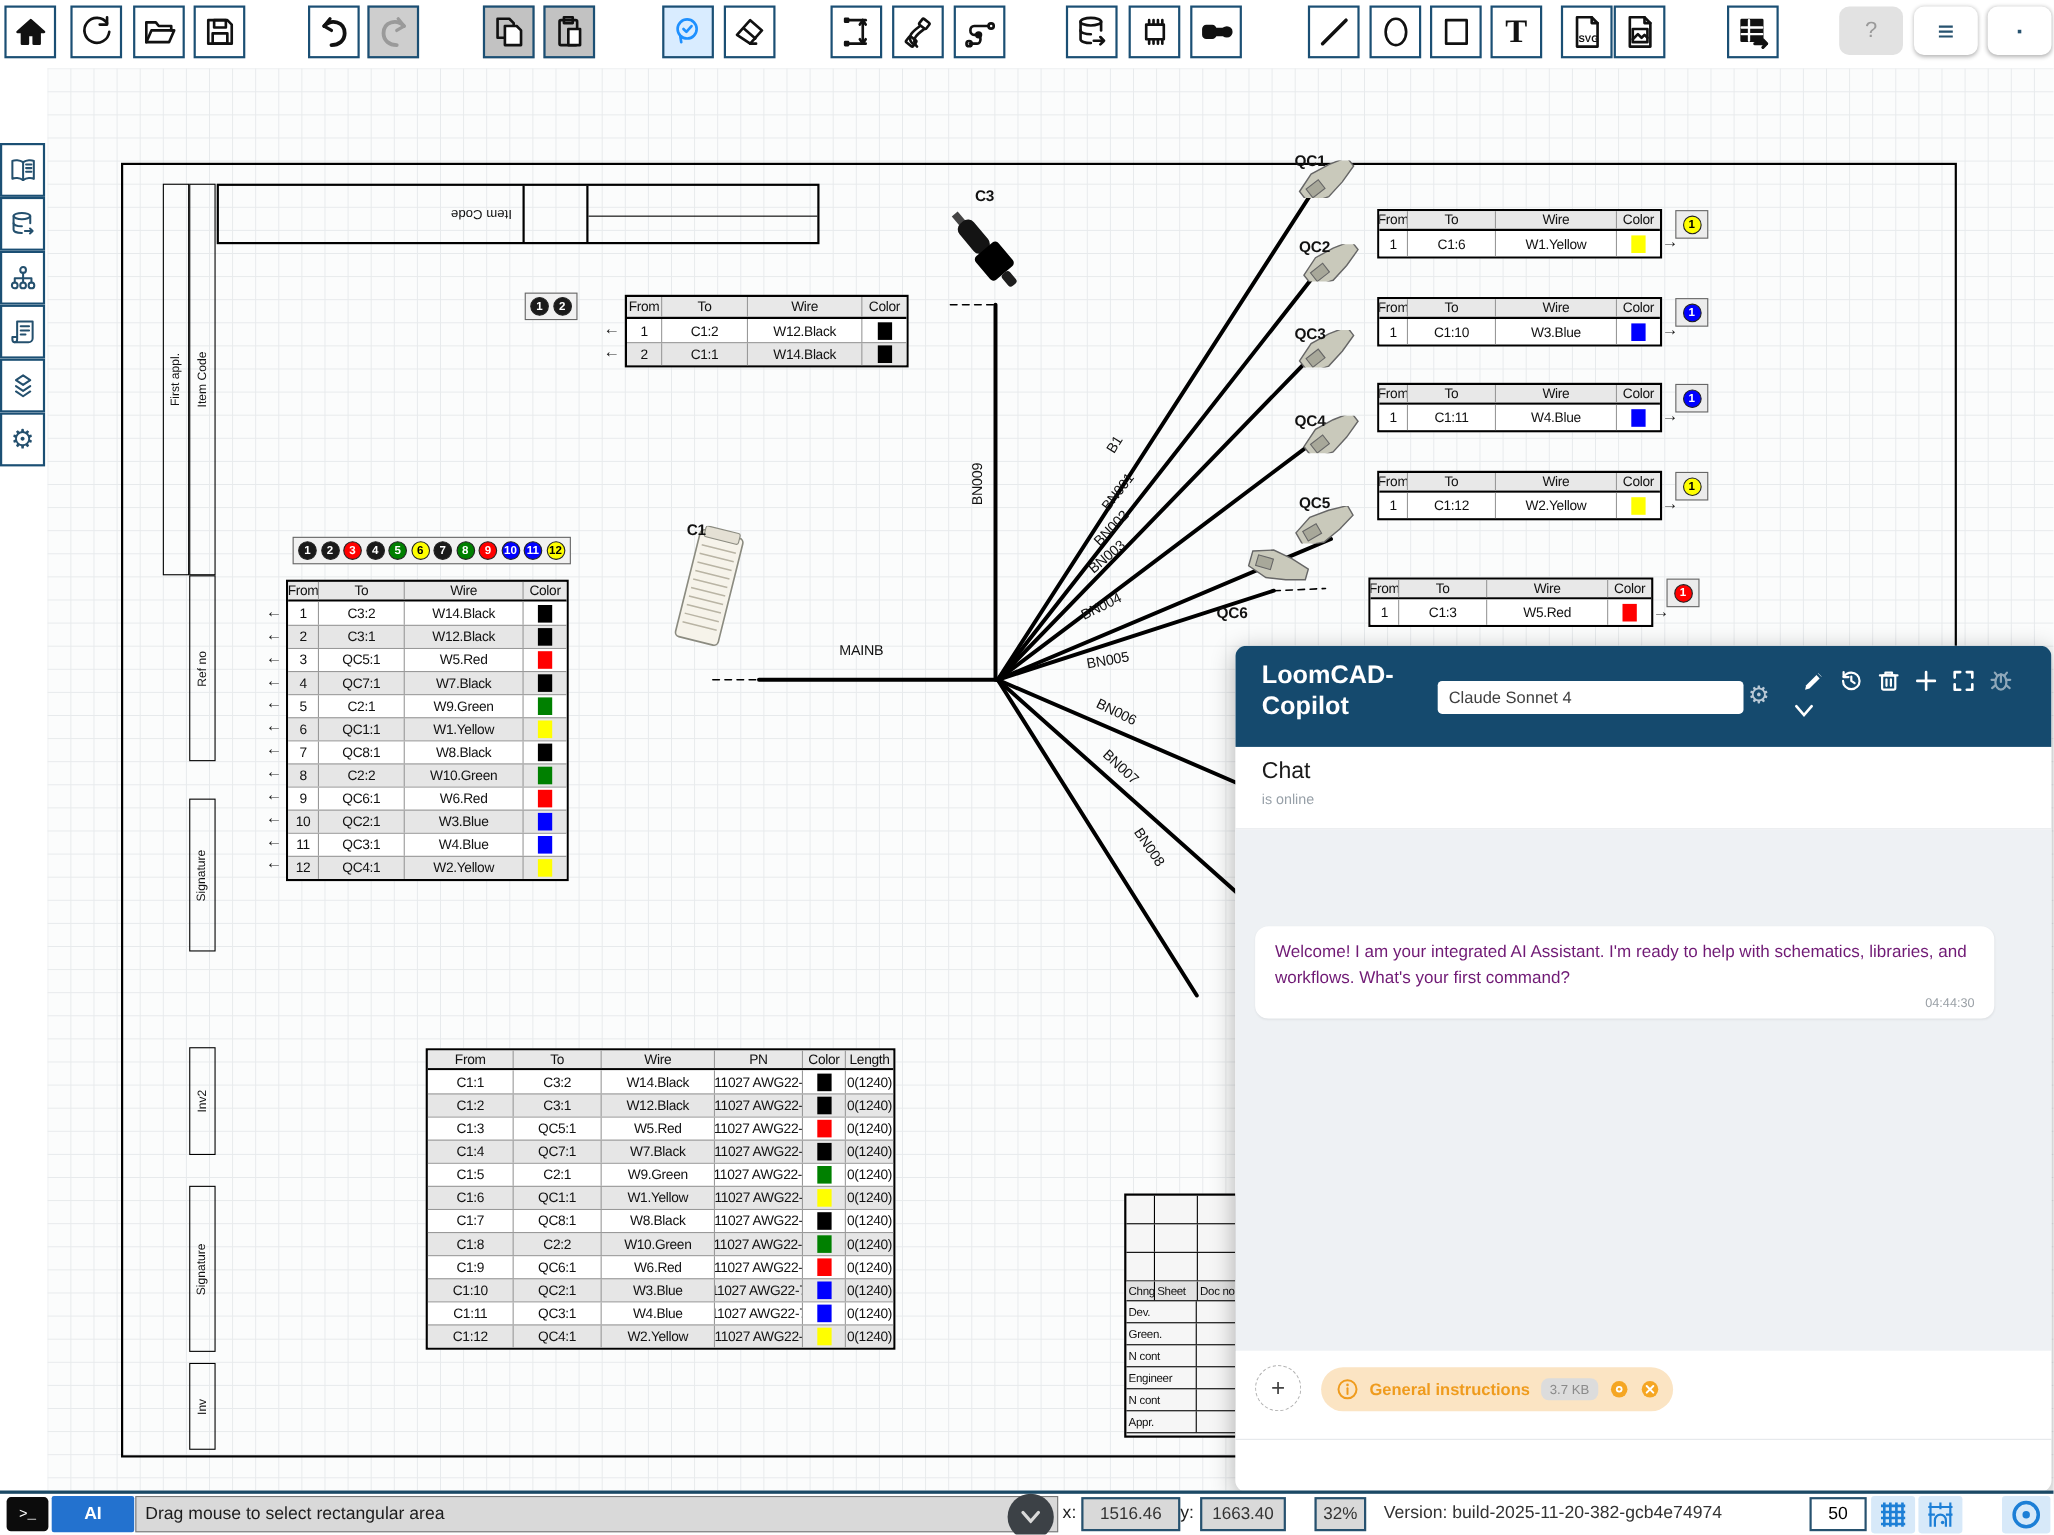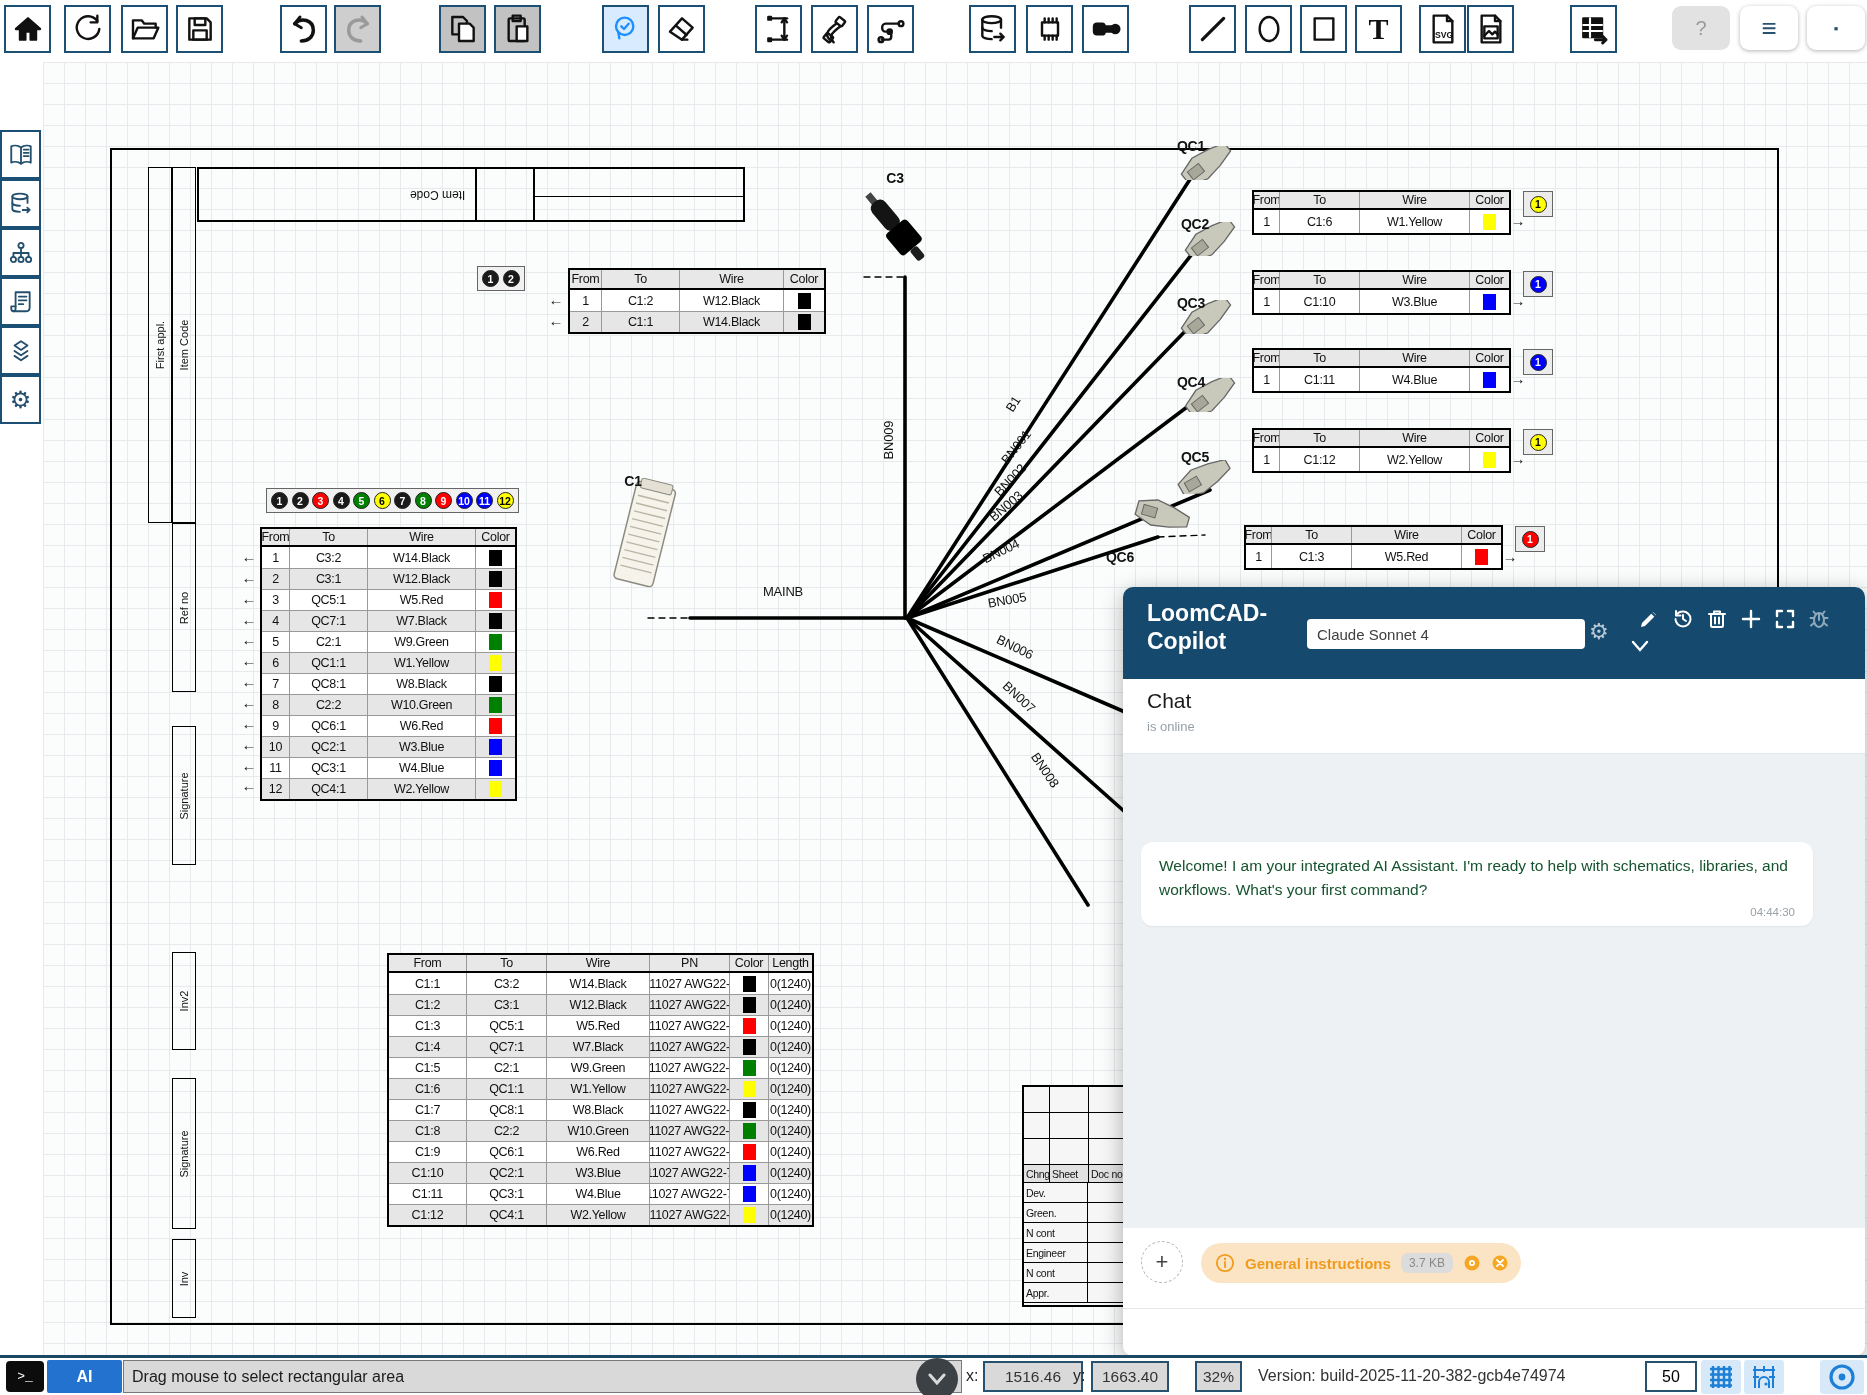--- a/index.html
+++ b/index.html
@@ -106,21 +106,21 @@
   #cp-chevron{position:absolute;left:508px;top:52px;width:18px;height:14px;cursor:pointer;}
   #cp-chevron svg{width:18px;height:14px;stroke:#fff;fill:none;stroke-width:2.4;stroke-linecap:round;}
   #cp-chat-title{position:absolute;left:24px;top:102px;font-size:21px;color:#1b1b1b;}
   #cp-presence{position:absolute;left:24px;top:132px;font-size:13px;color:#97a0a8;}
   #cp-div1{position:absolute;left:0;top:166px;right:0;height:1px;background:#e4e7ea;}
   #cp-chatarea{position:absolute;left:0;top:167px;right:0;height:474px;background:#eef1f4;}
   #cp-convnote{position:absolute;left:0;top:40px;width:100%;text-align:center;font-style:italic;
                font-size:15px;color:#9aa3ab;}
   #cp-bubble{position:absolute;left:18px;top:88px;width:672px;background:#fff;border-radius:12px;
              padding:12px 18px 8px 18px;box-sizing:border-box;box-shadow:0 1px 2px rgba(0,0,0,.06);}
-  #cp-bubble .msg{font-size:15.5px;color:#14532d;line-height:1.55;}
+  #cp-bubble .msg{font-size:15.5px;color:#701a75;line-height:1.55;}
   #cp-bubble .time{text-align:right;font-size:11.5px;color:#9aa0a6;margin-top:4px;}
   #cp-attach{position:absolute;left:0;top:641px;right:0;height:80px;background:#fff;}
   #cp-add{position:absolute;left:18px;top:13px;width:42px;height:42px;border-radius:50%;border:1.6px dashed #b4b4b4;
           display:flex;align-items:center;justify-content:center;font-size:22px;color:#444;box-sizing:border-box;
           background:#fff;cursor:pointer;}
   #cp-chip{position:absolute;left:78px;top:15px;height:40px;border-radius:20px;background:#fbe4c3;
            display:flex;align-items:center;gap:10px;padding:0 12px 0 14px;cursor:pointer;}
   #cp-chip .info{width:20px;height:20px;}
   #cp-chip .clabel{font-size:15px;color:#ef9b1d;font-weight:bold;}
   #cp-chip .csize{background:#dcdcdc;color:#8a8a8a;font-size:12px;border-radius:7px;padding:3px 8px;}
@@ -1024,21 +1024,21 @@
     </div>
   <div id="hint-box">
       <span>Drag mouse to select rectangular area</span>
     </div>
   <div id="v-btn">
       <svg viewBox="0 0 18 12">
         <path d="M2 2 L9 10 L16 2"></path>
       </svg>
     </div>
   <span class="sb-lab" style="left:966px">x:</span>
-  <div class="sb-box" style="left:983px;width:100px">
+  <div class="sb-box" style="left:983px;width:90px">
       <span>1516.46</span>
     </div>
   <span class="sb-lab" style="left:1073px">y:</span>
   <div class="sb-box" style="left:1091px;width:78px">
       <span>1663.40</span>
     </div>
   <div class="sb-box" style="left:1195px;width:47px">
       <span>32%</span>
     </div>
   <span class="sb-lab" style="left:1258px;color:#333">Version: build-2025-11-20-382-gcb4e74974</span>

